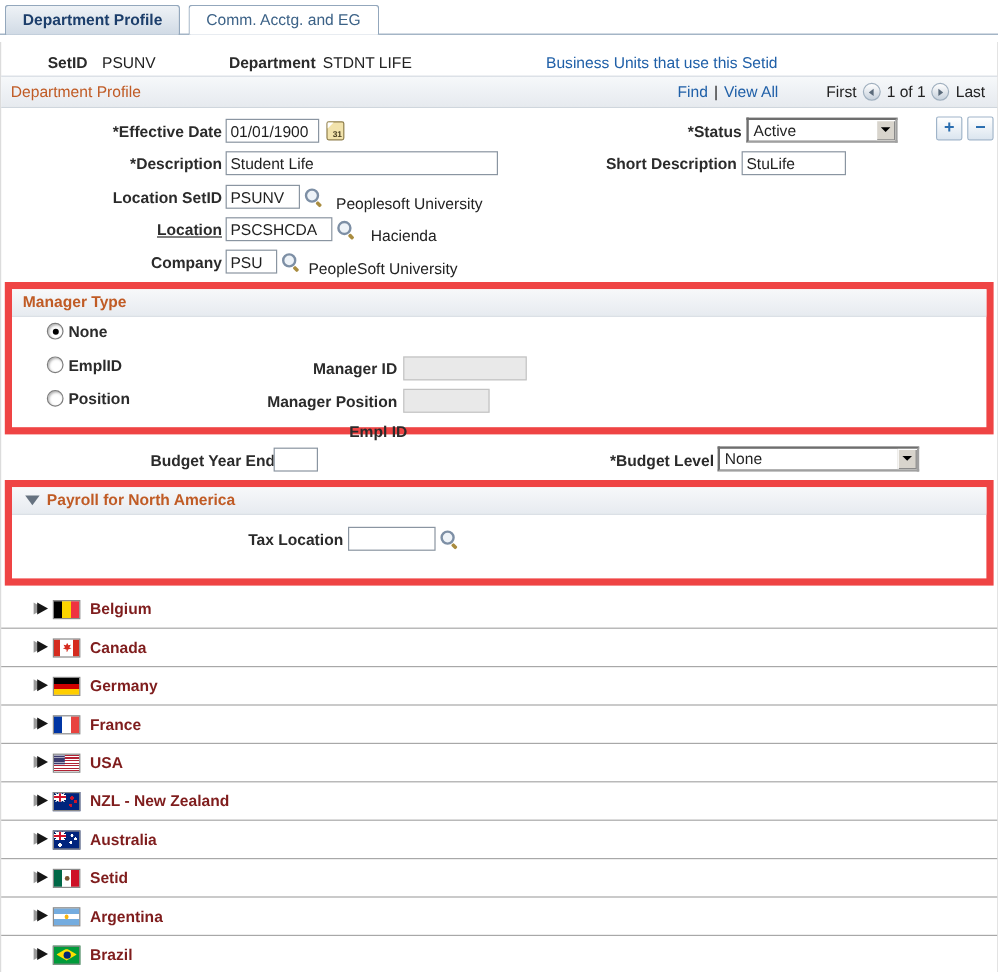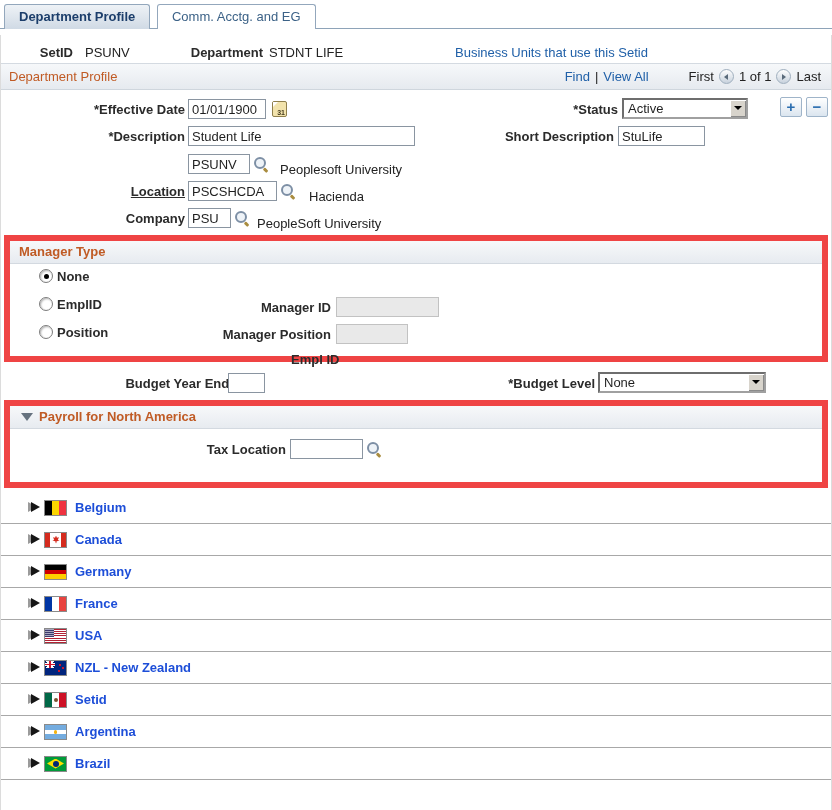--- a/index.html
+++ b/index.html
@@ -57,21 +57,21 @@
   .gbar{position:relative;height:22px;background:linear-gradient(#f7f8fa,#e7ebf0);border-bottom:1px solid #d3d9e0;}
   .gbar .gtitle{position:absolute;left:9px;top:3px;color:#c05b25;font-weight:bold;}
   .tri-down{position:absolute;left:11px;top:7px;width:0;height:0;border-left:6px solid transparent;border-right:6px solid transparent;border-top:8px solid #66727f;cursor:pointer;}
 
   
   .countries{position:absolute;top:492px;left:1px;right:1px;}
   .crow{display:flex;align-items:center;height:31px;border-bottom:1px solid #a8a8a8;}
   .exp{position:relative;width:13px;height:13px;margin-left:27px;cursor:pointer;flex:none;}
   .exp::before{content:"";position:absolute;left:0;top:1px;border-top:5.5px solid transparent;border-bottom:5.5px solid transparent;border-left:9px solid #9b9b9b;}
   .exp::after{content:"";position:absolute;left:3px;top:1px;border-top:5.5px solid transparent;border-bottom:5.5px solid transparent;border-left:9px solid #161616;}
-  .cname{margin-left:8px;color:#1d4ed8;font-weight:bold;text-decoration:none;cursor:pointer;}
+  .cname{margin-left:8px;color:#7f1d1d;font-weight:bold;text-decoration:none;cursor:pointer;}
 
   
   .flag{position:relative;width:21px;height:14px;border:1px solid #8a8a8a;margin-left:3px;flex:none;box-sizing:content-box;overflow:hidden;}
   .flag-belgium{background:linear-gradient(to right,#000 0 33%,#fbd500 33% 66%,#ef3340 66%);}
   .flag-canada{background:linear-gradient(to right,#d52b1e 0 24%,#fff 24% 76%,#d52b1e 76%);}
   .flag-canada::after{content:"";position:absolute;left:7px;top:3px;width:8px;height:8px;background:#d52b1e;
     clip-path:polygon(50% 0%,62% 28%,88% 22%,72% 52%,95% 58%,55% 75%,60% 100%,50% 85%,40% 100%,45% 75%,5% 58%,28% 52%,12% 22%,38% 28%);}
   .flag-germany{background:linear-gradient(to bottom,#000 0 33%,#d00000 33% 66%,#ffce00 66%);}
   .flag-france{background:linear-gradient(to right,#0035a4 0 33%,#fff 33% 66%,#e8433f 66%);}
   .flag-usa{background:repeating-linear-gradient(to bottom,#b22234 0 1px,#fff 1px 2.15px);}
@@ -138,20 +138,21 @@
     <span class="ddl-btn"></span>
   </div>
   <div class="pm" style="left:780px;top:97px;">+</div>
   <div class="pm" style="left:806px;top:97px;">−</div>
 
   <span class="lbl" style="left:0;top:129px;width:185px;">*Description</span>
   <input class="inp" style="left: 188px; top: 126px; width: 227px;" value="Student Life">
   <span class="lbl" style="left:430px;top:129px;width:184px;">Short Description</span>
   <input class="inp" style="left: 618px; top: 126px; width: 87px;" value="StuLife">
 
+  <span class="lbl" style="left:0;top:157px;width:185px;">Location SetID</span>
   <input class="inp" style="left: 188px; top: 154px; width: 62px;" value="PSUNV">
   <span class="mag" style="left:253px;top:156px;"></span>
   <span class="descr" style="left:280px;top:162px;">Peoplesoft University</span>
 
   <span class="lbl" style="left:0;top:184px;width:185px;text-decoration:underline;">Location</span>
   <input class="inp" style="left: 188px; top: 181px; width: 89px;" value="PSCSHCDA">
   <span class="mag" style="left:280px;top:183px;"></span>
   <span class="descr" style="left:309px;top:189px;">Hacienda</span>
 
   <span class="lbl" style="left:0;top:211px;width:185px;">Company</span>
@@ -223,20 +224,27 @@
     </div>
     <div class="crow">
       <span class="exp"></span>
       <span class="flag flag-nzl">
           <span class="uj"></span>
         </span>
       <a class="cname">NZL - New Zealand</a>
     </div>
     <div class="crow">
       <span class="exp"></span>
+      <span class="flag flag-australia">
+          <span class="uj"></span>
+        </span>
+      <a class="cname">Australia</a>
+    </div>
+    <div class="crow">
+      <span class="exp"></span>
       <span class="flag flag-mexico"></span>
       <a class="cname">Setid</a>
     </div>
     <div class="crow">
       <span class="exp"></span>
       <span class="flag flag-argentina"></span>
       <a class="cname">Argentina</a>
     </div>
     <div class="crow">
       <span class="exp"></span>

